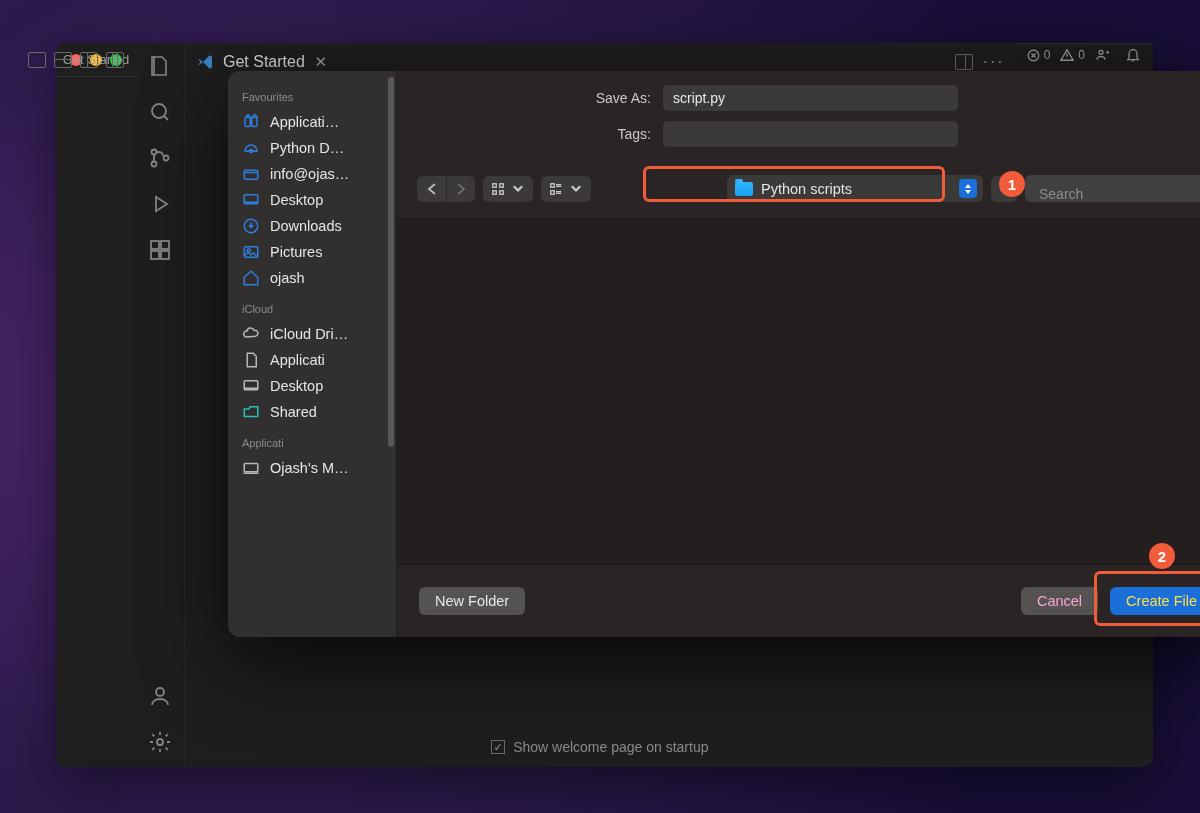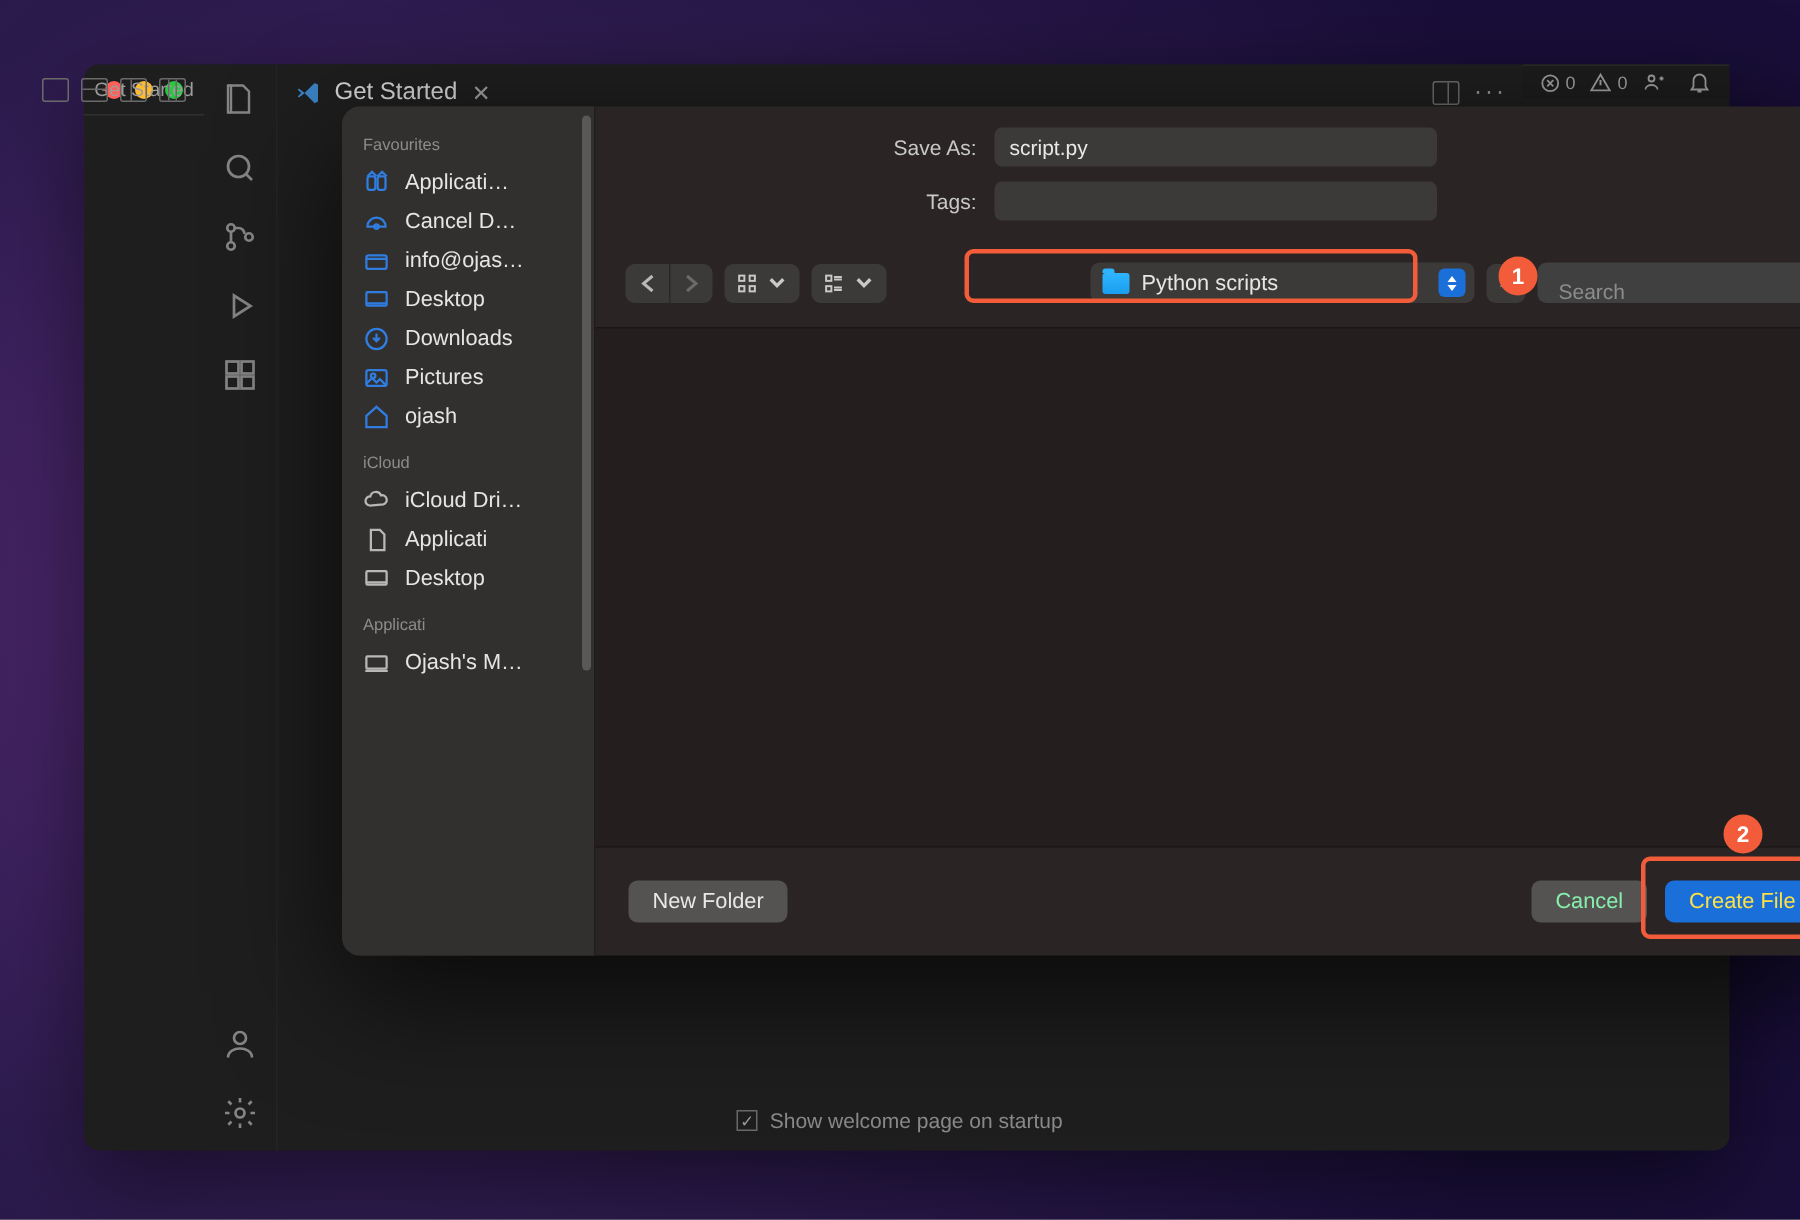--- a/index.html
+++ b/index.html
@@ -94,21 +94,21 @@
 .callout-num { position:absolute; width:26px; height:26px; background:#f25c3b; border-radius:50%; color:#fff; font-weight:600; display:flex; align-items:center; justify-content:center; font-size:15px; }
 .callout-num.n1 { left:auto; right:210px; top:100px; }
 .callout-box2 { position:absolute; right:11px; bottom:11px; width:130px; height:55px; border:3px solid #f25c3b; border-radius:6px; pointer-events:none; }
 .callout-num.n2 { right:60px; bottom:68px; }
 
 .d-filearea { flex:1; background:#241f1e; border-top:1px solid #1a1817; border-bottom:1px solid #1a1817; }
 
 .d-bottom { height:72px; display:flex; align-items:center; padding:0 22px 0 22px; gap:12px; position:relative; }
 .btn { height:28px; padding:0 16px; border-radius:6px; font-size:14.5px; display:flex; align-items:center; cursor:pointer; }
 .btn.grey { background:#555351; color:#e8e8e8; }
-.btn.cancel { background:#555351; color:#86efac; margin-left:auto; }
+.btn.cancel { background:#555351; color:#f9a8d4; margin-left:auto; }
 .btn.primary { background:#1a6fd8; color:#fde047; }
 </style>
 </head>
 <body>
 
 <div class="app-window">
 
   <div class="titlebar">
     <div class="traffic-lights">
       <div class="tl red"></div>
@@ -209,21 +209,21 @@
                 <rect x="13" y="6" width="7" height="12" rx="2"></rect>
                 <path d="M4 6 8 2l4 4M13 6l4-4 4 4"></path>
               </svg>
               <span>Applicati…</span>
             </div>
           <div class="d-item">
               <svg viewBox="0 0 24 24" fill="none" stroke="#2f7de1" stroke-width="2">
                 <path d="M4 16a8 8 0 1 1 16 0z"></path>
                 <circle cx="12" cy="16" r="2"></circle>
               </svg>
-              <span>Cancel D…</span>
+              <span>Python D…</span>
             </div>
           <div class="d-item">
               <svg viewBox="0 0 24 24" fill="none" stroke="#2f7de1" stroke-width="2">
                 <rect x="3" y="7" width="18" height="12" rx="2"></rect>
                 <path d="M3 10h18"></path>
               </svg>
               <span>info@ojas…</span>
             </div>
           <div class="d-item">
               <svg viewBox="0 0 24 24" fill="none" stroke="#2f7de1" stroke-width="2">
@@ -266,20 +266,26 @@
                 <path d="M7 3h8l4 4v14H7z"></path>
               </svg>
               <span>Applicati</span>
             </div>
           <div class="d-item">
               <svg viewBox="0 0 24 24" fill="none" stroke="#b8b8b8" stroke-width="2">
                 <rect x="3" y="5" width="18" height="12" rx="1"></rect>
                 <path d="M3 15h18"></path>
               </svg>
               <span>Desktop</span>
+            </div>
+          <div class="d-item">
+              <svg viewBox="0 0 24 24" fill="none" stroke="#27bdbd" stroke-width="2">
+                <path d="M3 8h6l2-3h10v13H3z"></path>
+              </svg>
+              <span>Shared</span>
             </div>
 
           <div class="d-section-h">Applicati</div>
           <div class="d-item">
               <svg viewBox="0 0 24 24" fill="none" stroke="#b8b8b8" stroke-width="2">
                 <rect x="3" y="6" width="18" height="11" rx="1"></rect>
                 <path d="M2 19h20"></path>
               </svg>
               <span>Ojash's M…</span>
             </div>

